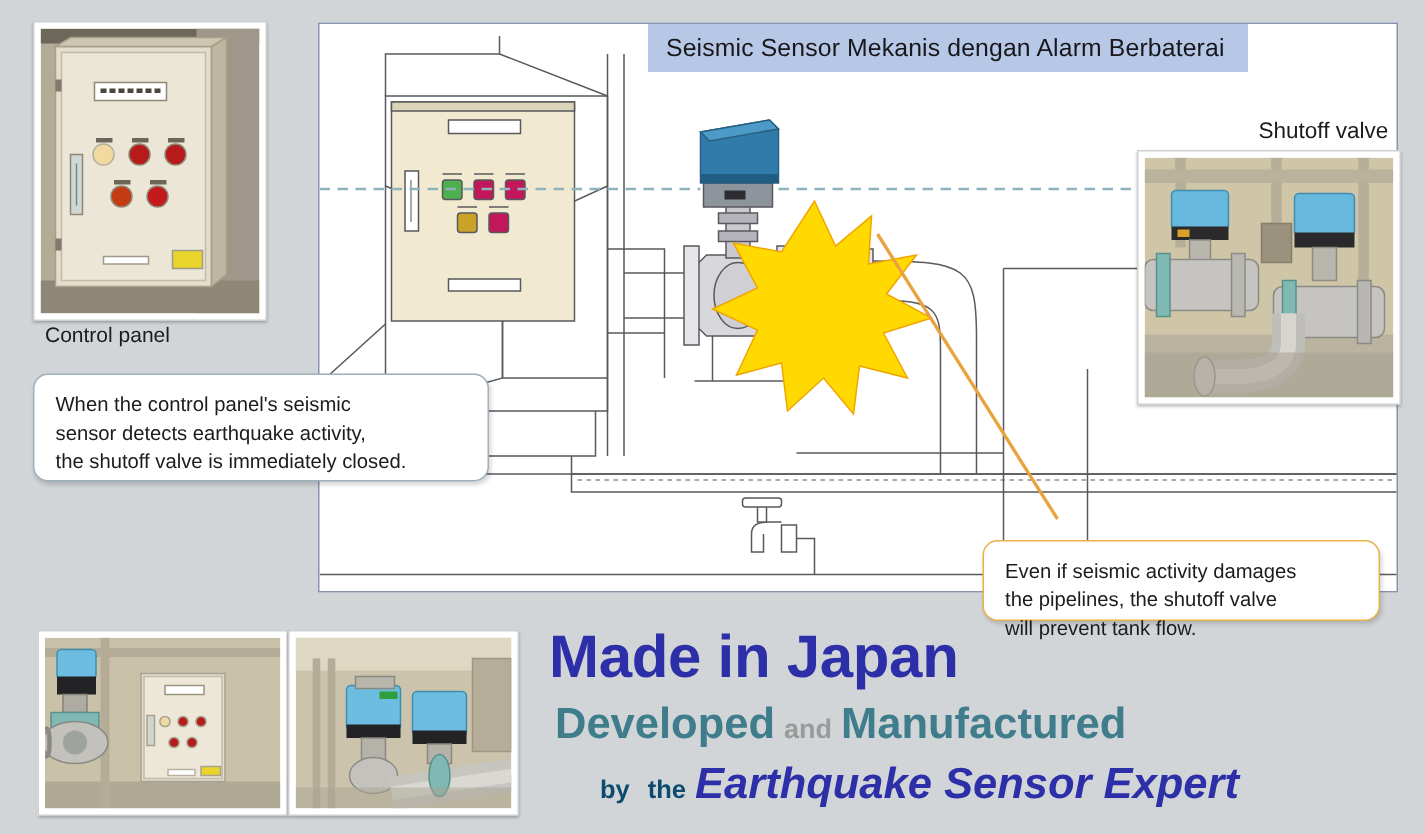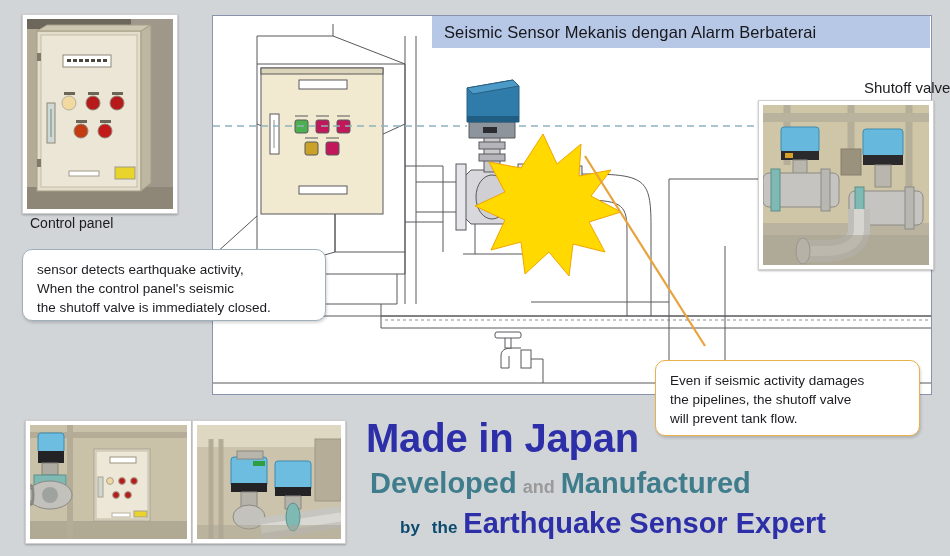--- a/index.html
+++ b/index.html
@@ -6,42 +6,42 @@
   body{
     width:950px;height:556px;overflow:hidden;
     background:#d2d5d8;
     font-family:"Liberation Sans",sans-serif;
     position:relative;
   }
   .root{position:absolute;left:0;top:0;width:950px;height:556px;}
 
   
   .title-banner{
-    position:absolute;left:432px;top:16px;width:498px;height:32px;
+    position:absolute;left:432px;top:16px;width:400px;height:32px;
     background:#b7c8e6;
     display:flex;align-items:center;
   }
   .title-banner span{
     font-size:16.5px;color:#17171c;padding-left:12px;letter-spacing:.1px;
     white-space:nowrap;
   }
 
   
   .diagram-panel{
     position:absolute;left:212px;top:15px;width:720px;height:380px;
     background:#ffffff;border:1px solid #8a93ad;box-sizing:border-box;
     overflow:hidden;
   }
   .diagram-svg{position:absolute;left:0;top:0;}
 
   .diagram-label{
     position:absolute;font-size:15px;color:#1b1b20;white-space:nowrap;
   }
   #lbl-tank{left:228px;top:28px;}
-  #lbl-valve{left:864px;top:79px;}
+  #lbl-valve{left:839px;top:79px;}
   #lbl-panel{left:30px;top:215px;font-size:14px;}
 
   
   .photo{
     position:absolute;background:#ffffff;border:1px solid #cfcfcf;
     box-shadow:0 1px 2px rgba(0,0,0,.28);overflow:hidden;
   }
   .photo .inner{position:absolute;left:4px;top:4px;right:4px;bottom:4px;overflow:hidden;}
 
   #photo-control-panel{left:22px;top:14px;width:154px;height:198px;}
@@ -57,33 +57,33 @@
   .callout .ctext{
     position:absolute;left:14px;top:10px;right:10px;
     font-size:13.5px;line-height:19px;color:#1b1b20;
   }
   #callout-left{
     left:22px;top:249px;width:304px;height:72px;
     border:1px solid #9fb0bb;
     box-shadow:1px 2px 3px rgba(0,0,0,.16);
   }
   #callout-right{
-    left:655px;top:360px;width:265px;height:76px;
+    left:655px;top:360px;width:265px;height:54px;
     border:1px solid #e8b14a;
     box-shadow:1px 2px 3px rgba(0,0,0,.16);
   }
 
   
   .tagline{position:absolute;left:366px;top:418px;width:560px;}
   .tl-line{white-space:nowrap;line-height:1.0;}
   .tl1{font-size:40px;font-weight:bold;color:#2d2fa8;letter-spacing:-.2px;}
   .tl2{font-size:29px;font-weight:bold;margin-top:11px;padding-left:4px;}
   .tl3{font-size:29px;font-weight:bold;margin-top:11px;padding-left:28px;}
   .c-teal{color:#3f7d8c;}
-  .c-blue{color:#2d2fa8;}
+  .c-blue{color:#2d2fa8;font-style:italic;}
   .c-gray{color:#9a9a9a;font-size:18px;font-weight:bold;}
   .c-gray2{color:#0c4a6e;font-size:17px;font-weight:bold;}
 </style>
 </head>
 <body>
 
 <div class="root">
 
   <div class="diagram-panel">
     <svg class="diagram-svg" width="720" height="380" viewBox="0 0 720 380">
@@ -363,22 +363,22 @@
         <rect x="0" y="100" width="144" height="14" fill="#a9a392" opacity=".5"></rect>
       </svg>
     </div>
   </div>
 
   <div class="diagram-label" id="lbl-valve">Shutoff valve</div>
   <div class="diagram-label" id="lbl-panel">Control panel</div>
 
   <div class="callout" id="callout-left">
     <div class="ctext">
+      <div>When the control panel's seismic</div>
       <div>sensor detects earthquake activity,</div>
-      <div>When the control panel's seismic</div>
       <div>the shutoff valve is immediately closed.</div>
     </div>
   </div>
 
   <div class="callout" id="callout-right">
     <div class="ctext">
       <div>Even if seismic activity damages</div>
       <div>the pipelines, the shutoff valve</div>
       <div>will prevent tank flow.</div>
     </div>

